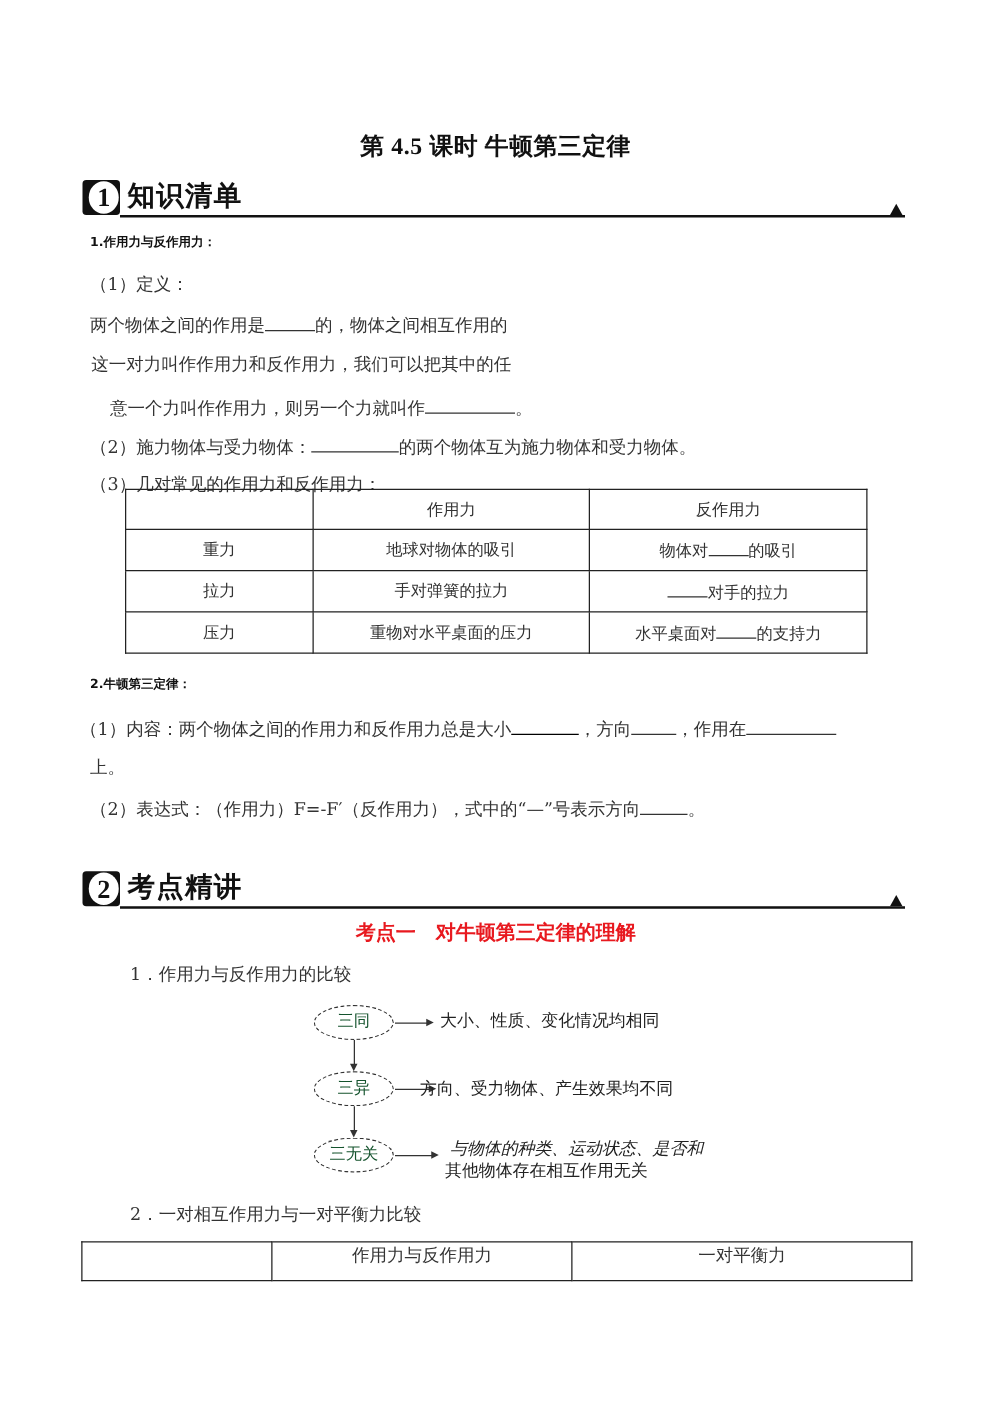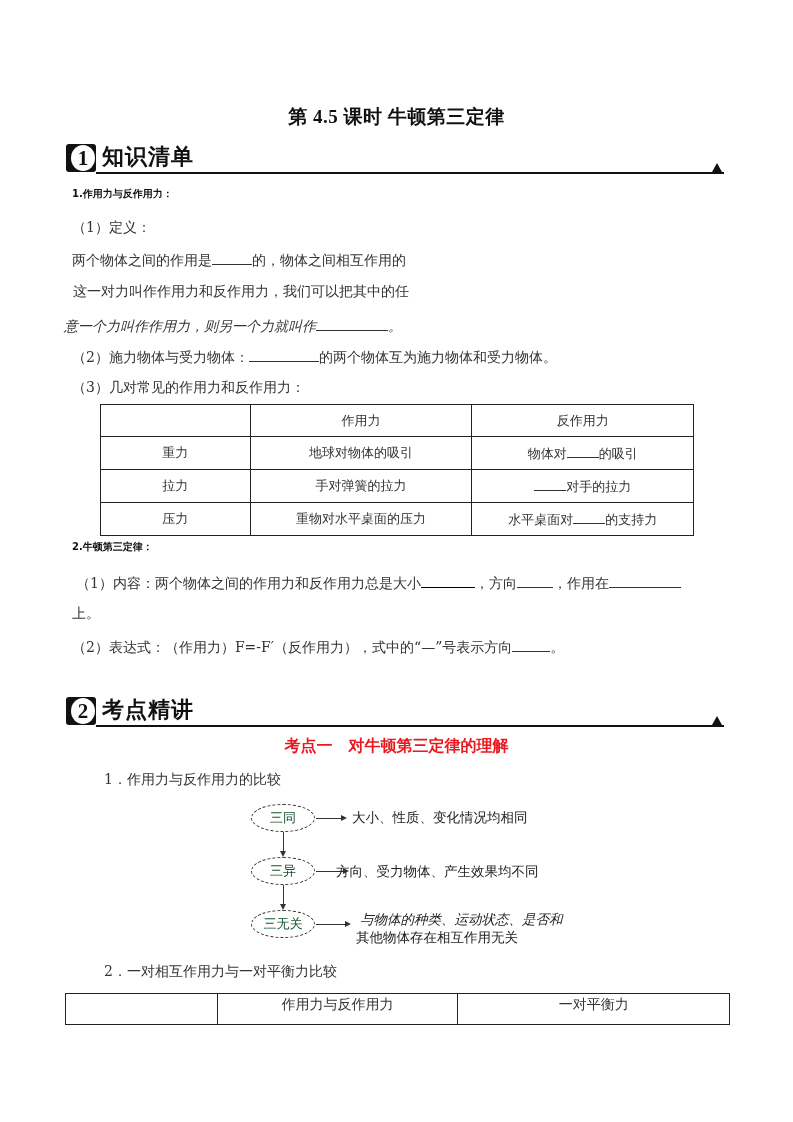--- a/index.html
+++ b/index.html
@@ -47,30 +47,30 @@
 </div>
 
 <div class="abs bold-h" style="left:72px;top:187px;">1.作用力与反作用力：</div>
 
 <div class="abs p" style="left:72px;top:219px;">（1）定义：</div>
 
 <div class="abs p" style="left:72px;top:250px;">
   <span>两个物体之间的作用是</span><span class="blank" style="width:40px;"></span><span>的，物体之间相互作用的</span>
 </div>
 <div class="abs p" style="left:73px;top:283px;">这一对力叫作作用力和反作用力，我们可以把其中的任</div>
-<div class="abs p" style="left:64px;top:316px;font-style:italic;">
+<div class="abs p" style="left:88px;top:316px;">
   <span>意一个力叫作作用力，则另一个力就叫作</span><span class="blank" style="width:72px;"></span><span>。</span>
 </div>
 
 <div class="abs p" style="left:72px;top:347px;text-align:center;">
   <span>（2）施力物体与受力物体：</span><span class="blank" style="width:70px;"></span><span>的两个物体互为施力物体和受力物体。</span>
 </div>
 <div class="abs p" style="left:72px;top:379px;">（3）几对常见的作用力和反作用力：</div>
 
-<table class="grid" style="left:100px;top:404px;width:594px;">
+<table class="grid" style="left:100px;top:391px;width:594px;">
   <colgroup>
       <col style="width:150px">
       <col style="width:222px">
       <col style="width:222px">
     </colgroup>
   <tbody>
       <tr style="height:32px;">
     <td></td>
     <td>作用力</td>
     <td>反作用力</td>
@@ -88,21 +88,21 @@
   <tr style="height:33px;">
     <td>压力</td>
     <td>重物对水平桌面的压力</td>
     <td><span>水平桌面对</span><span class="blank" style="width:32px;"></span><span>的支持力</span></td>
   </tr>
 </tbody>
   </table>
 
 <div class="abs bold-h" style="left:72px;top:540px;">2.牛顿第三定律：</div>
 
-<div class="abs p" style="left:76px;top:573px;">
+<div class="abs p" style="left:64px;top:573px;">
   <span>（1）内容：两个物体之间的作用力和反作用力总是大小</span><span class="blank" style="width:54px;border-bottom-color:#000;"></span><span>，方向</span><span class="blank" style="width:36px;"></span><span>，作用在</span><span class="blank" style="width:72px;"></span>
 </div>
 <div class="abs p" style="left:72px;top:605px;">上。</div>
 <div class="abs p" style="left:72px;top:637px;">
   <span>（2）表达式：（作用力）F=-F′（反作用力），式中的“—”号表示方向</span><span class="blank" style="width:38px;"></span><span>。</span>
 </div>
 
 <div class="abs sec-head" style="top:693px;">
   <div class="badge">
     <div class="circ">2</div>

